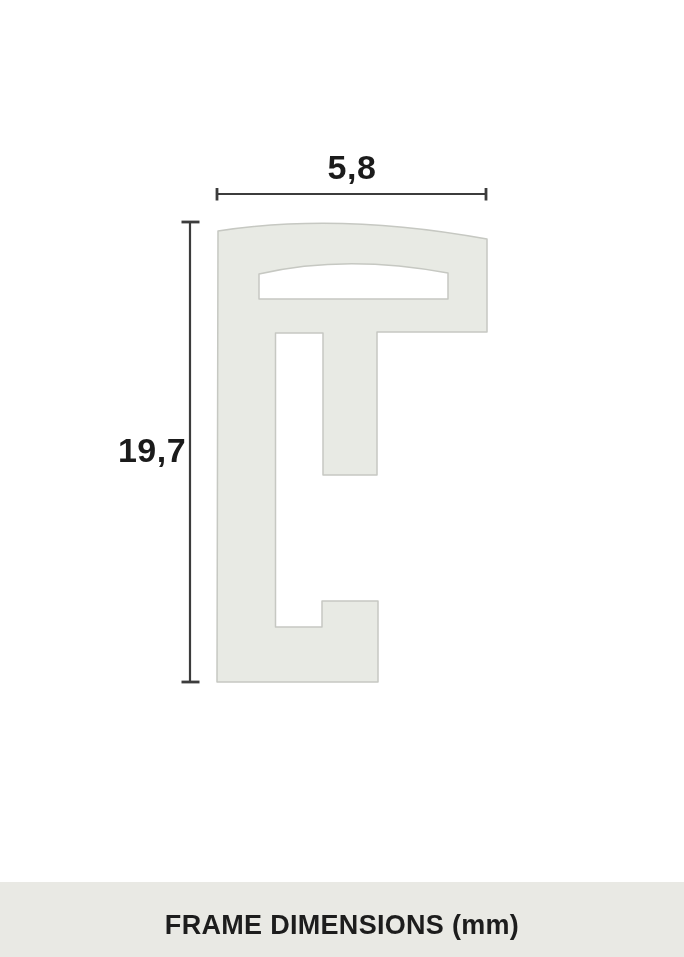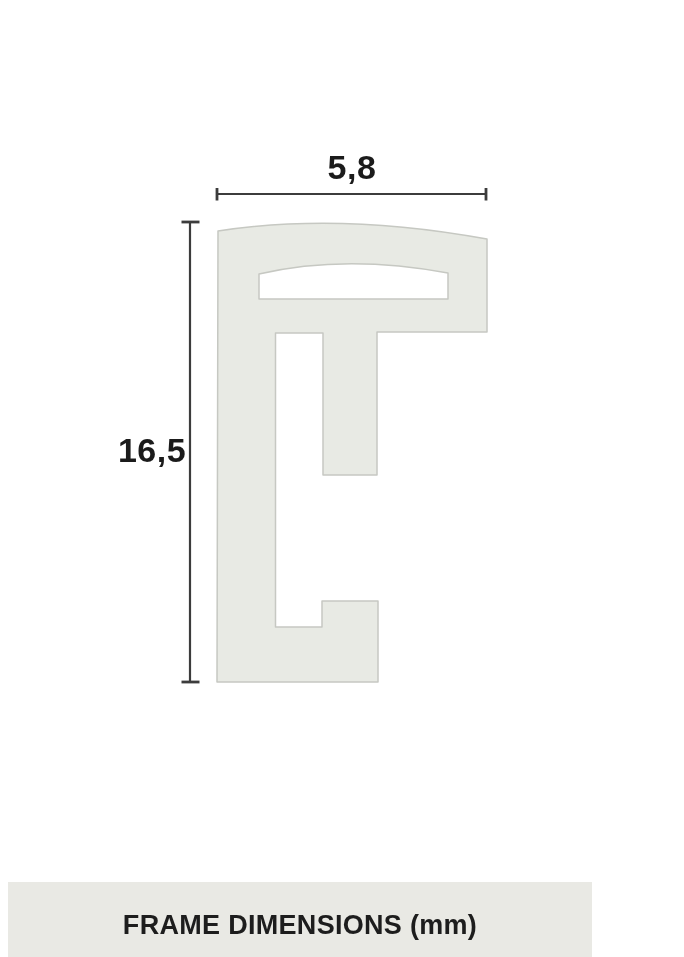--- a/index.html
+++ b/index.html
@@ -44,23 +44,23 @@
     font-weight: 700;
     font-size: 34px;
     letter-spacing: 0.5px;
     color: var(--label-text, #1b1b1b);
     white-space: nowrap;
   }
   .dim-label.width  { left: 352px; top: 167px; }
   .dim-label.height { left: 152px; top: 450px; }
   .footer-bar {
     position: absolute;
-    left: 8px;
+    left: 0;
     top: 882px;
-    width: 584px;
+    width: 684px;
     height: 75px;
     background: var(--footer-bg, #e9e9e4);
     display: flex;
     align-items: center;
     justify-content: center;
     padding-top: 12px;
     box-sizing: border-box;
   }
   .footer-title {
     font-size: 27px;
@@ -105,19 +105,19 @@
 
     <g>
       <line class="dim-rule" x1="190" y1="222" x2="190" y2="682"></line>
       <line class="dim-tick" x1="181.5" y1="222" x2="199.5" y2="222"></line>
       <line class="dim-tick" x1="181.5" y1="682" x2="199.5" y2="682"></line>
     </g>
   </svg>
 
   <div class="dim-label width">5,8</div>
 
-  <div class="dim-label height">16,5</div>
+  <div class="dim-label height">19,7</div>
 
   <div class="footer-bar">
     <span class="footer-title">FRAME DIMENSIONS (mm)</span>
   </div>
 
 </div>
 
 </body></html>

